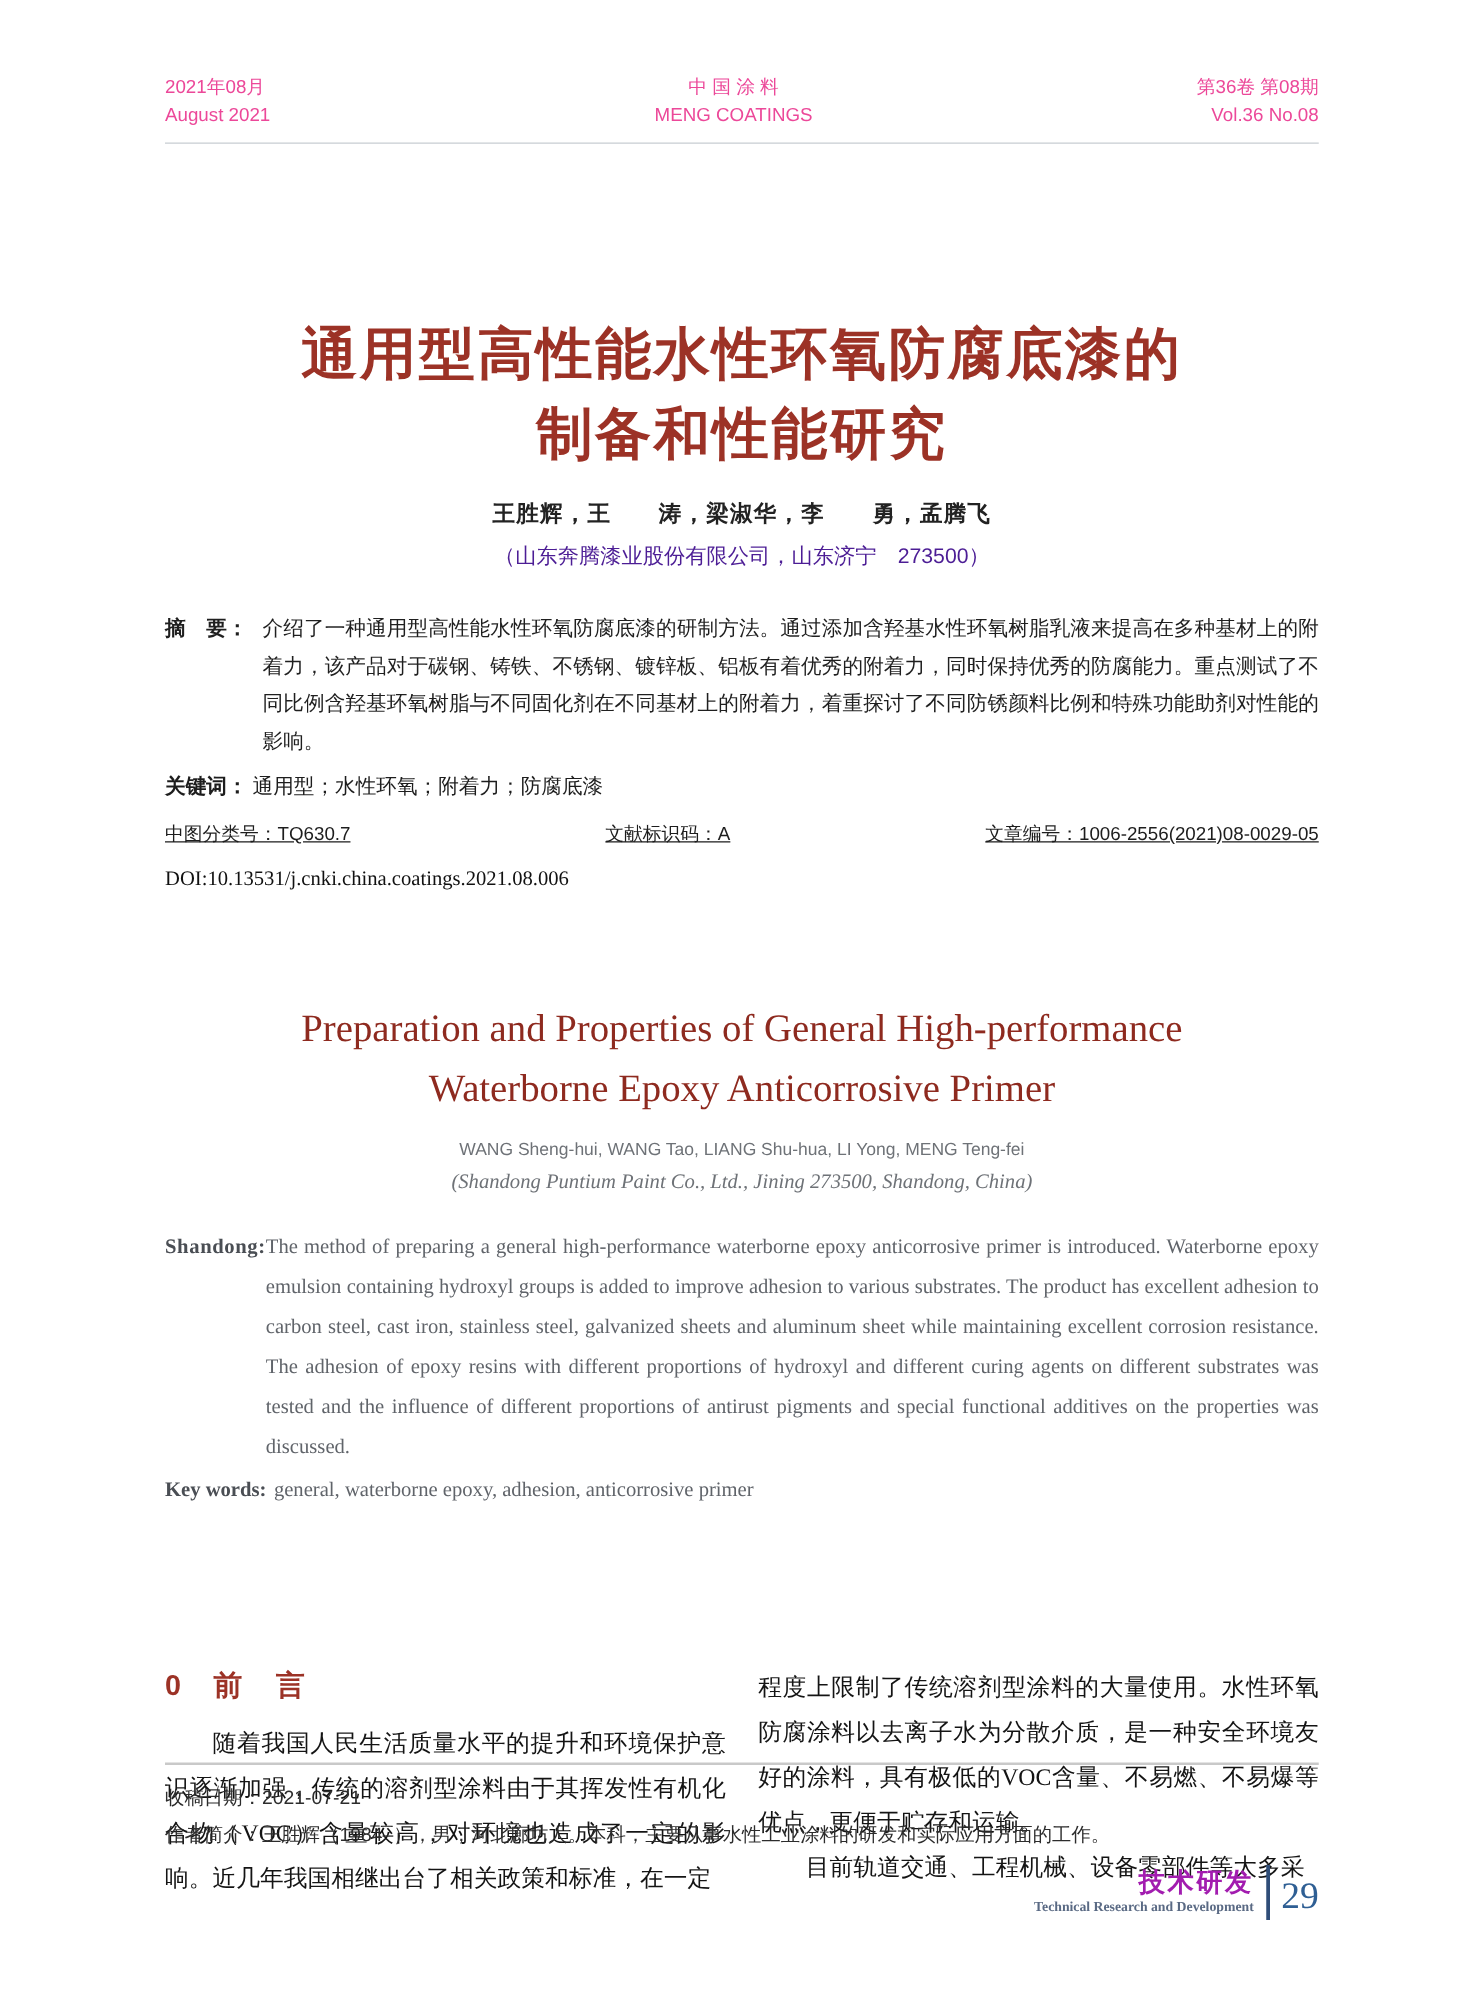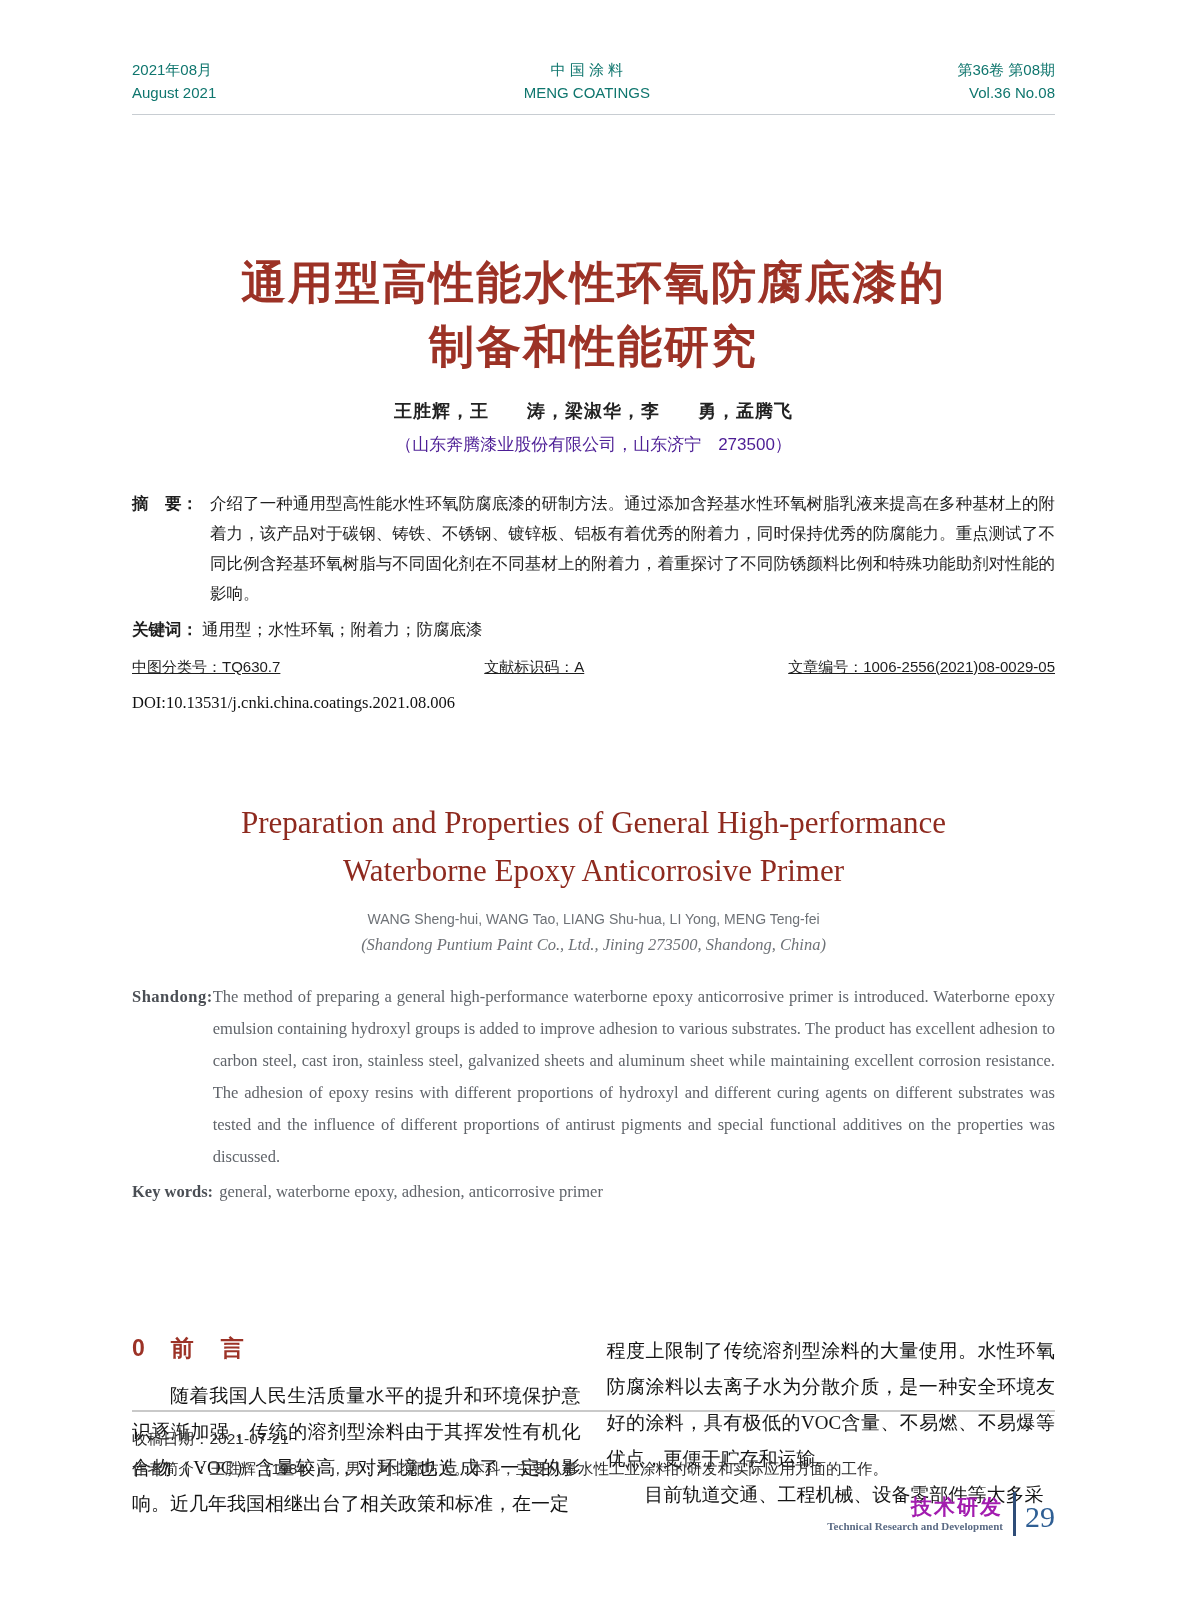--- a/index.html
+++ b/index.html
@@ -13,21 +13,21 @@
     color:#1d1d1d;
     overflow:hidden;
   }
   .content { padding:0 132px; }
 
   
   .journal-header {
     display:flex; justify-content:space-between; align-items:flex-end;
     padding:58px 0 10px 0;
     border-bottom:1px solid #c8cdd2;
-    color:#0f766e;
+    color:#ec4899;
     font-size:15px; line-height:23px;gap:25px;
   }
   .jh-left  { text-align:left; }
   .jh-center{ text-align:center; }
   .jh-right { text-align:right; }
 
   
   .title-zh {
     margin-top:136px;
     text-align:center;

